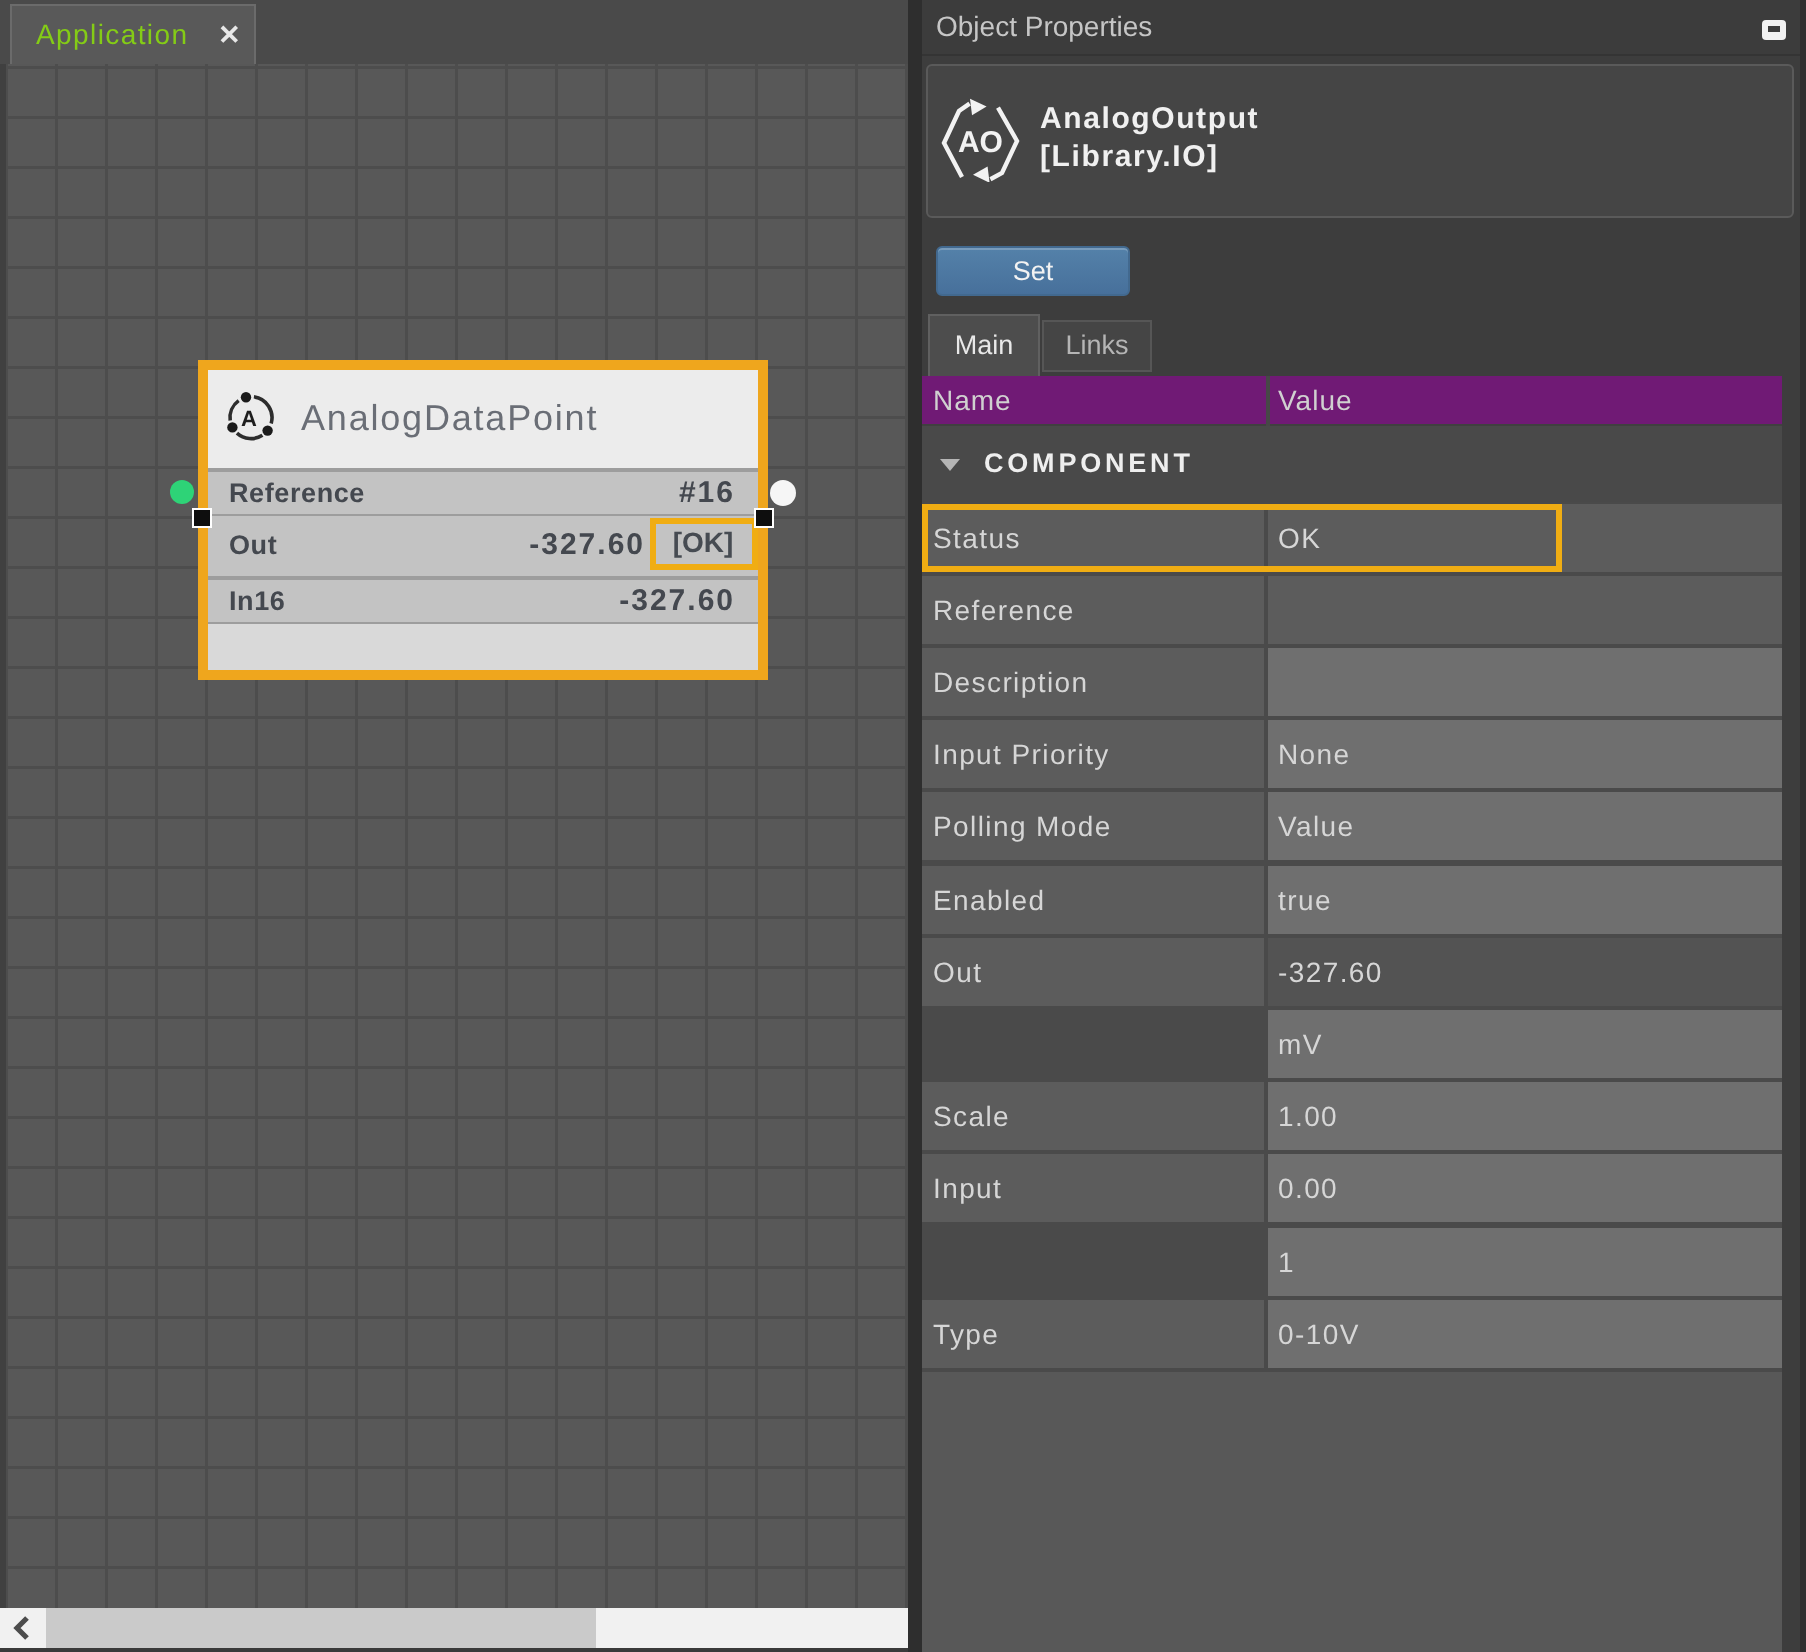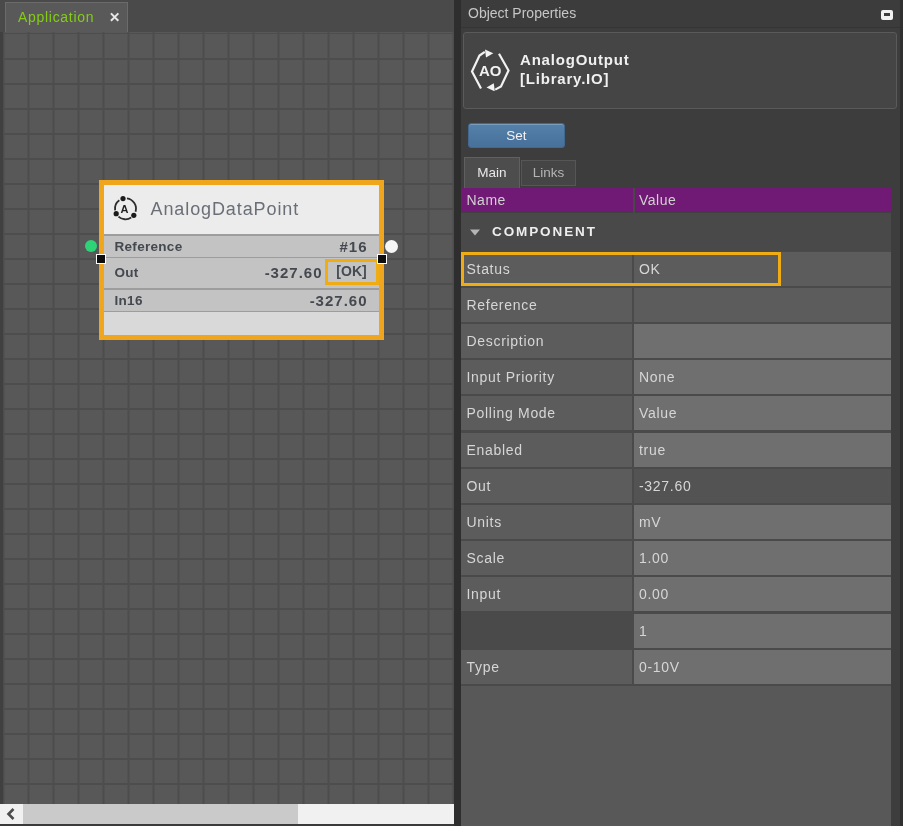--- a/index.html
+++ b/index.html
@@ -145,21 +145,20 @@
       </div>
 <div class="abs" style="left:0;top:432.5px;width:430px;height:34.2px">
         <div class="abs nc" style="left:0;top:0;width:171px;height:34.2px">Enabled</div>
         <div class="abs vc" style="left:172.5px;top:0;width:257.5px;height:34.2px;background:#6f6f6f">true</div>
       </div>
 <div class="abs" style="left:0;top:468.7px;width:430px;height:34.2px">
         <div class="abs nc" style="left:0;top:0;width:171px;height:34.2px">Out</div>
         <div class="abs vc" style="left:172.5px;top:0;width:257.5px;height:34.2px;background:#535353">-327.60</div>
       </div>
 <div class="abs" style="left:0;top:504.9px;width:430px;height:34.2px">
-        <div class="abs nc" style="left:0;top:0;width:171px;height:34.2px">Units</div>
         <div class="abs vc" style="left:172.5px;top:0;width:281px;height:34.2px;background:#6f6f6f">mV</div>
       </div>
 <div class="abs" style="left:0;top:541.1px;width:430px;height:34.2px">
         <div class="abs nc" style="left:0;top:0;width:171px;height:34.2px">Scale</div>
         <div class="abs vc" style="left:172.5px;top:0;width:257.5px;height:34.2px;background:#6f6f6f">1.00</div>
       </div>
 <div class="abs" style="left:0;top:577.3px;width:430px;height:34.2px">
         <div class="abs nc" style="left:0;top:0;width:171px;height:34.2px">Input</div>
         <div class="abs vc" style="left:172.5px;top:0;width:257.5px;height:34.2px;background:#6f6f6f">0.00</div>
       </div>

